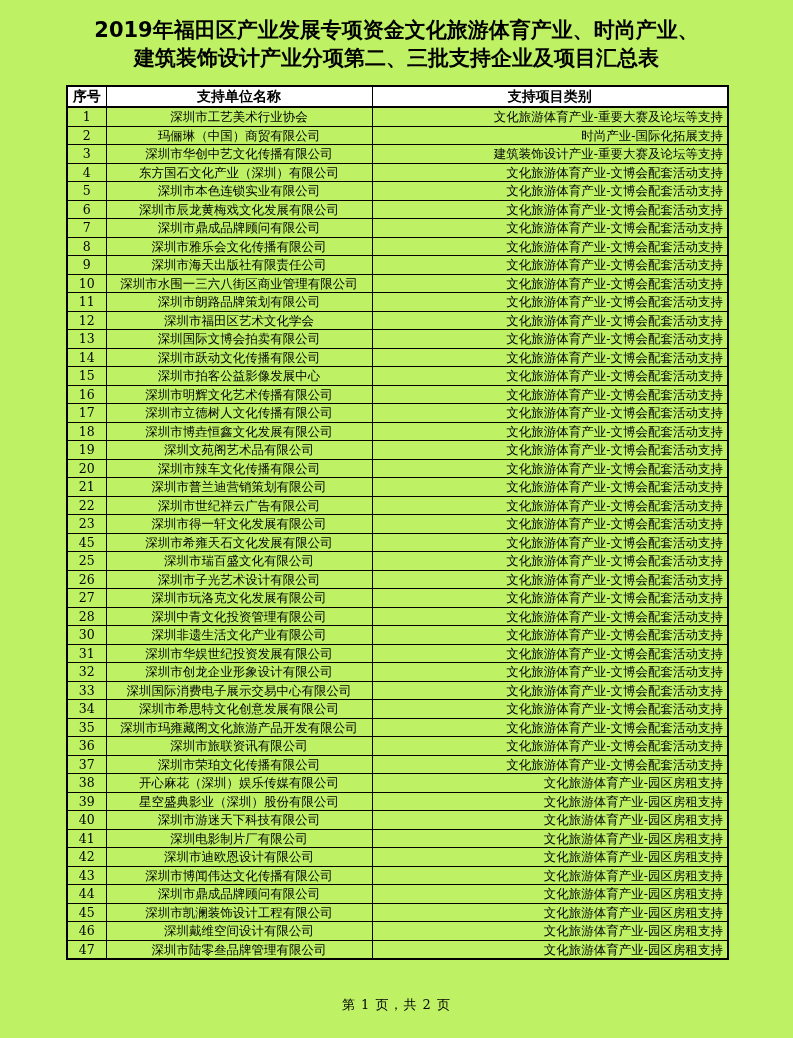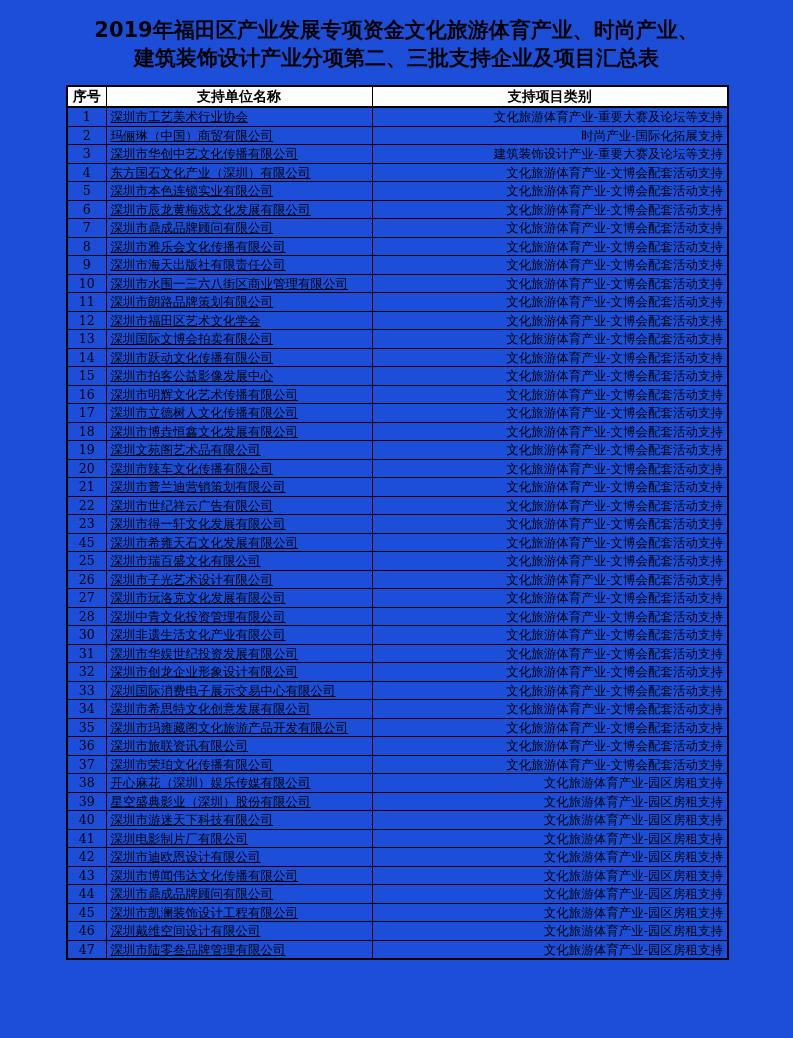--- a/index.html
+++ b/index.html
@@ -8,21 +8,21 @@
     width: 793px;
     height: 1038px;
     position: relative;
     font-family: "DejaVu Serif", "Liberation Serif", serif;
     color: #000000;
     overflow: hidden;
   }
   .page {
     width: 793px;
     height: 1038px;
-    background: #1d4ed8;
+    background: #bef264;
     position: relative;
   }
   .doc-title {
     padding-top: 16px;
     text-align: center;
     font-family: "DejaVu Sans", "Liberation Sans", sans-serif;
     font-weight: bold;
     font-size: 21px;
     line-height: 28px;
     color: #000000;
@@ -55,21 +55,21 @@
     font-family: "DejaVu Serif", "Liberation Serif", serif;
     font-size: 12.5px;
     border: 1px solid #000000;
     height: 17.5px;
     padding: 0 4px;
     white-space: nowrap;
     overflow: hidden;
     line-height: 17.5px;
   }
   td.col-no { text-align: center; padding: 0; }
-  td.col-name { text-align: left; text-decoration: underline; }
+  td.col-name { text-align: center; }
   td.col-cat { text-align: right; }
   .page-footer {
     position: absolute;
     left: 0;
     width: 793px;
     top: 996px;
     text-align: center;
     font-family: "DejaVu Serif", "Liberation Serif", serif;
     font-size: 13px;
     color: #000000;
@@ -329,14 +329,15 @@
           </tr>
           <tr>
             <td class="col-no">47</td>
             <td class="col-name">深圳市陆零叁品牌管理有限公司</td>
             <td class="col-cat">文化旅游体育产业-园区房租支持</td>
           </tr>
         </tbody>
     </table>
   </div>
 
+  <div class="page-footer">第 1 页，共 2 页</div>
 
 </div>
 
 </body></html>

